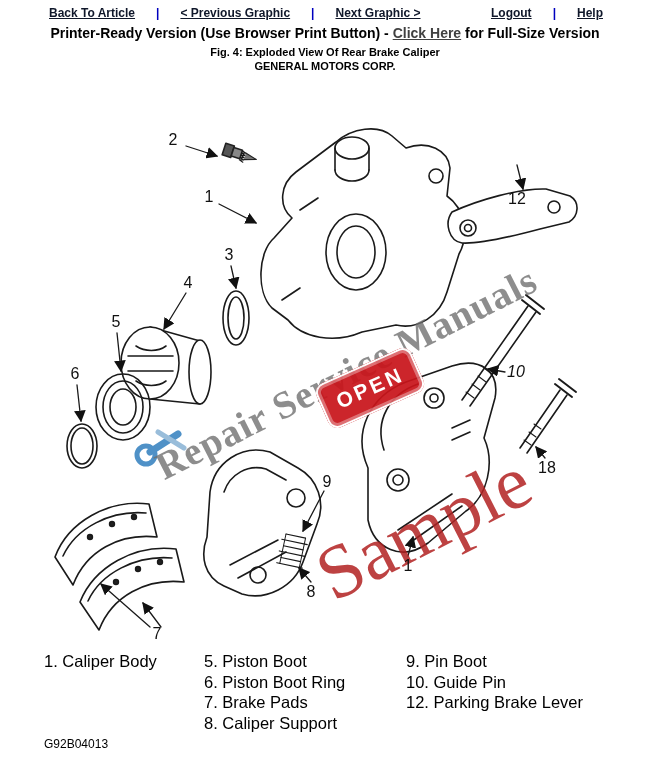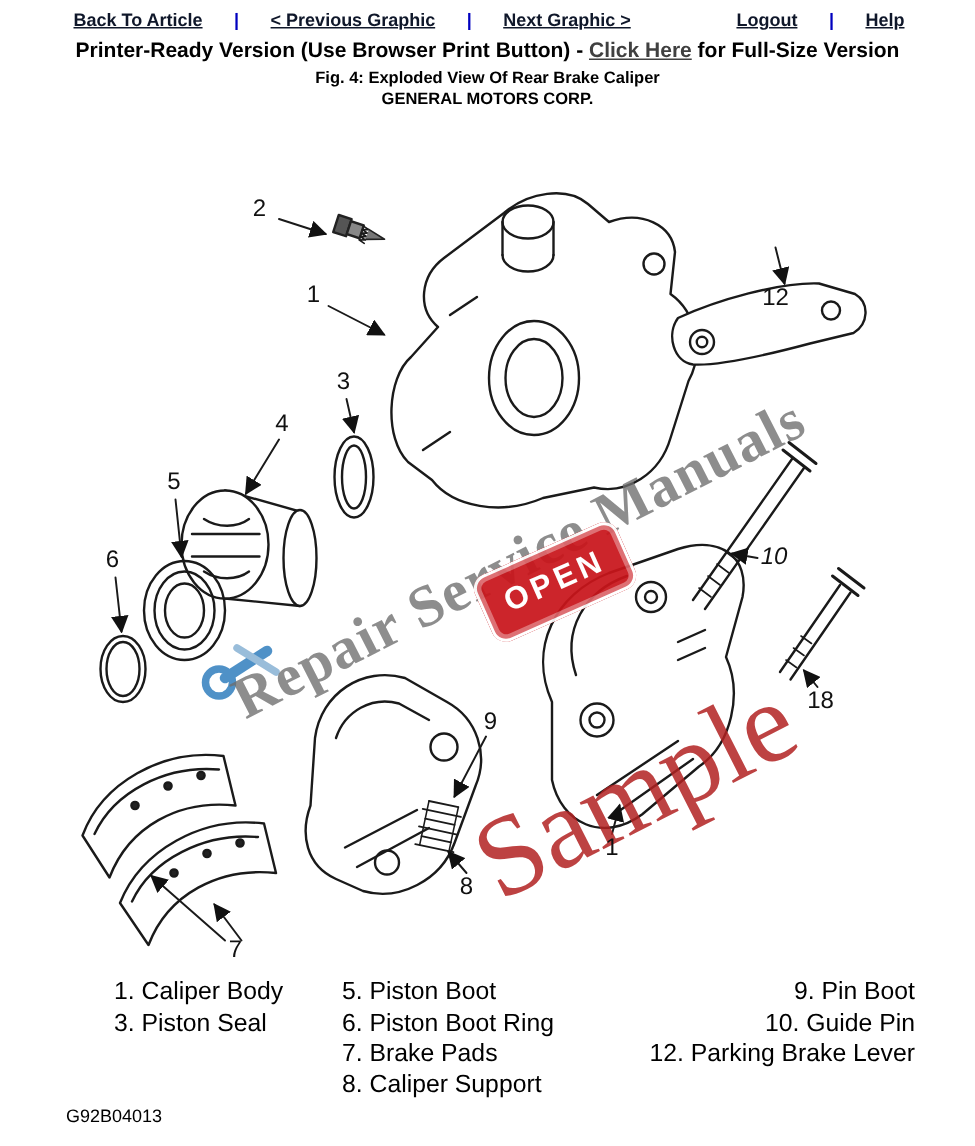--- a/index.html
+++ b/index.html
@@ -49,23 +49,23 @@
 
   #callout-layer { position:absolute; left:0; top:0; width:650px; height:764px; z-index:6; }
   .callout {
     position:absolute; transform:translate(-50%,-50%);
     font-size:16px; color:#111; font-family:"Liberation Sans", sans-serif;
   }
 
   
   .legend { position:absolute; left:44px; top:651px; width:566px; display:flex; z-index:6; }
   .legend-col { display:flex; flex-direction:column; }
-  .legend-col:nth-child(1) { width:160px;margin-left:32px; }
+  .legend-col:nth-child(1) { width:160px; }
   .legend-col:nth-child(2) { width:202px; }
-  .legend-col:nth-child(3) { width:200px;text-align:right; }
+  .legend-col:nth-child(3) { width:200px; }
   .legend-item { font-size:16.5px; line-height:20.5px; white-space:nowrap; }
 
   .figure-id { position:absolute; left:44px; top:737px; font-size:12px; z-index:6; }
 </style>
 </head>
 <body>
 
 <div class="page">
 
   <div class="topbar">
@@ -234,21 +234,20 @@
         <span class="callout" style="left: 547px; top: 468px;">18</span>
         <span class="callout" style="left: 408px; top: 566px;">1</span>
         <span class="callout" style="left: 311px; top: 592px;">8</span>
         <span class="callout" style="left: 157px; top: 634px;">7</span>
       </div>
   </div>
 
   <div class="legend">
     <div class="legend-col" id="legend-col-0">
         <div class="legend-item">1. Caliper Body</div>
-        <div class="legend-item">3. Piston Seal</div>
       </div>
     <div class="legend-col" id="legend-col-1">
         <div class="legend-item">5. Piston Boot</div>
         <div class="legend-item">6. Piston Boot Ring</div>
         <div class="legend-item">7. Brake Pads</div>
         <div class="legend-item">8. Caliper Support</div>
       </div>
     <div class="legend-col" id="legend-col-2">
         <div class="legend-item">9. Pin Boot</div>
         <div class="legend-item">10. Guide Pin</div>

